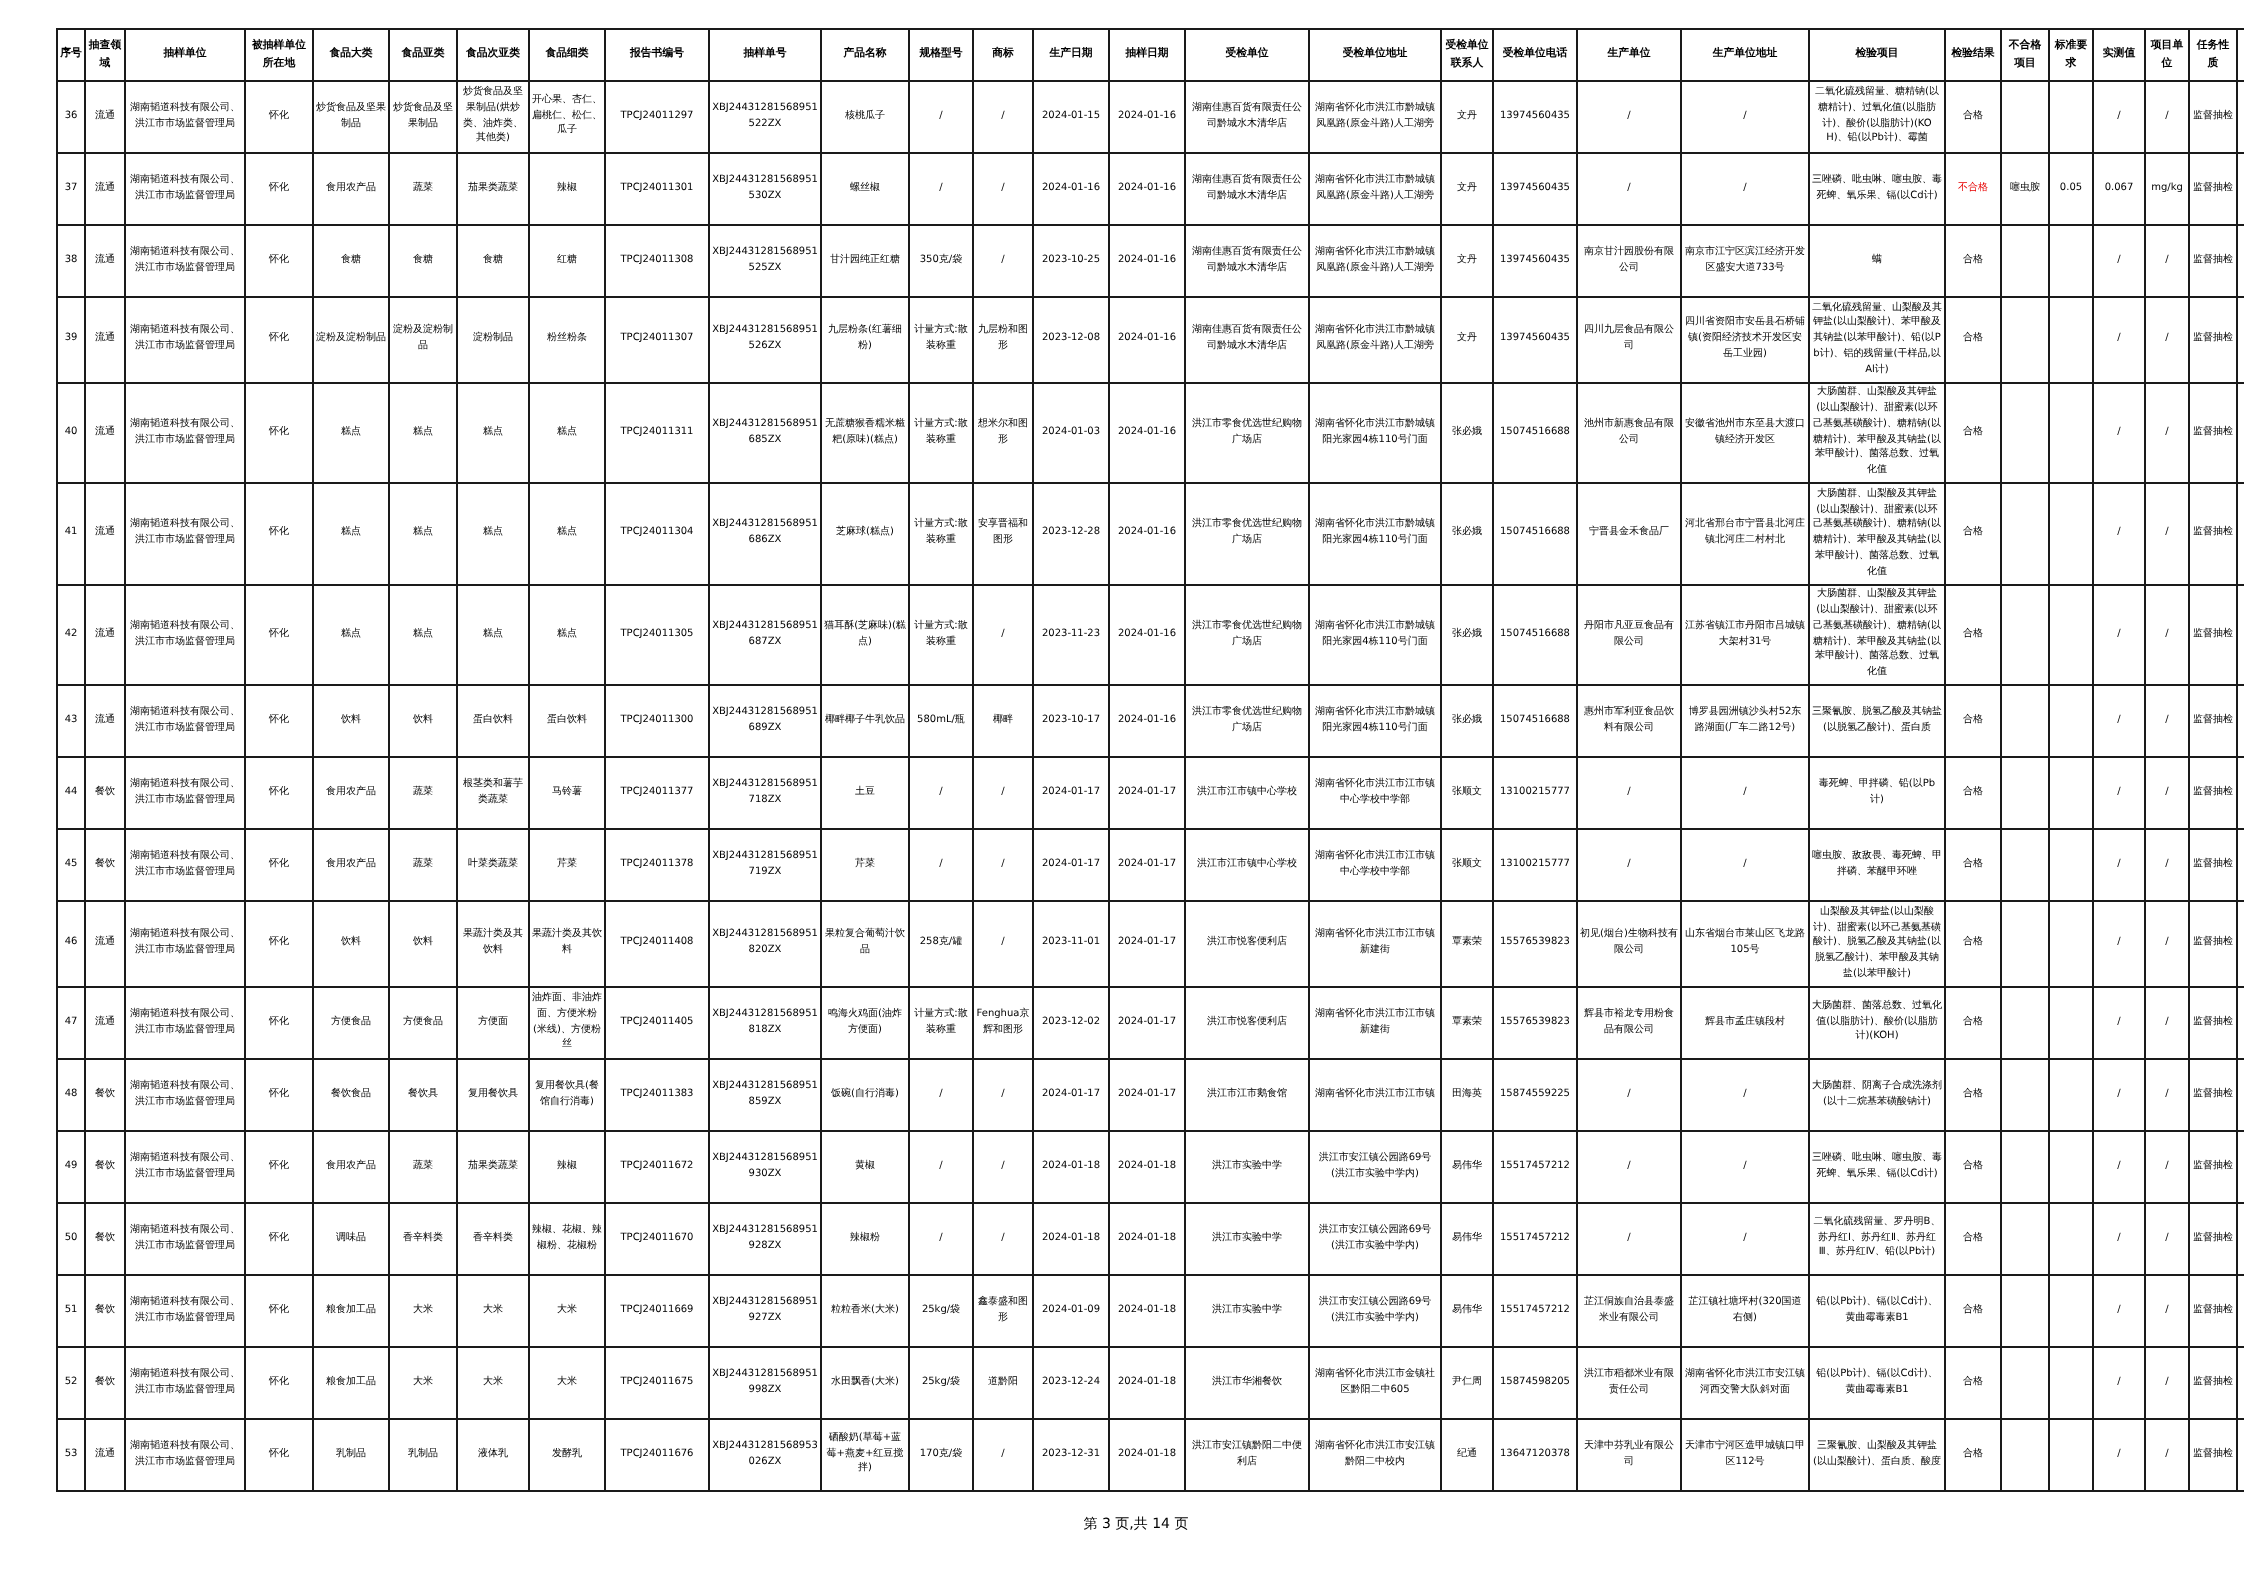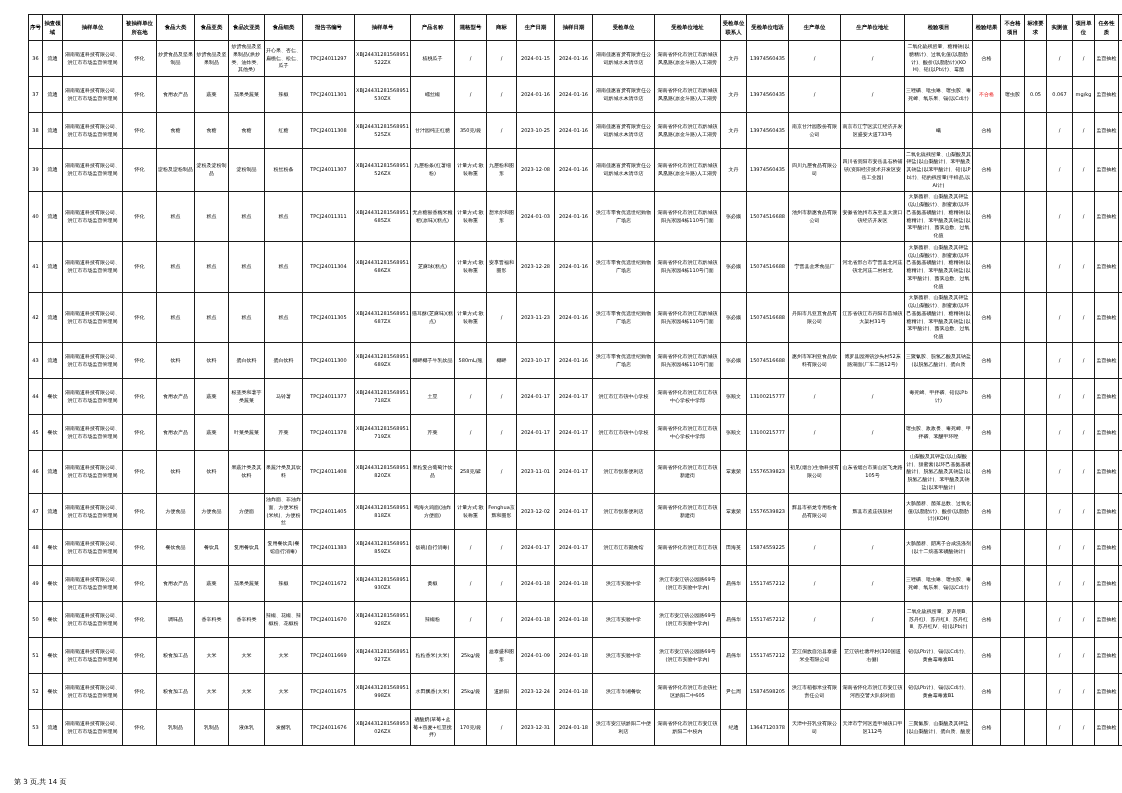--- a/index.html
+++ b/index.html
@@ -16,22 +16,22 @@
     border:0.6px solid #1a1a1a;
     font-size:5px;line-height:1.55;
     text-align:center;vertical-align:middle;
     padding:1.5px 1px;
     word-break:break-all;overflow:hidden;
   }
   table.insp th{font-weight:bold;font-size:5.4px;background:#ffffff;height:22px;}
   table.insp td{height:32px;}
   td.fail{color:#e60000;}
   .footer{
-    position:absolute;left:0;right:0;bottom:6px;
-    font-size:7px;color:#000;padding-left:14px;
+    position:absolute;left:0;right:0;bottom:26px;
+    text-align:center;font-size:7px;color:#000;padding-left:14px;
   }
 </style>
 </head>
 <body>
 
 <div class="sheet">
   <table class="insp">
     <colgroup>
         <col style="width: 14px;">
         <col style="width: 20px;">

